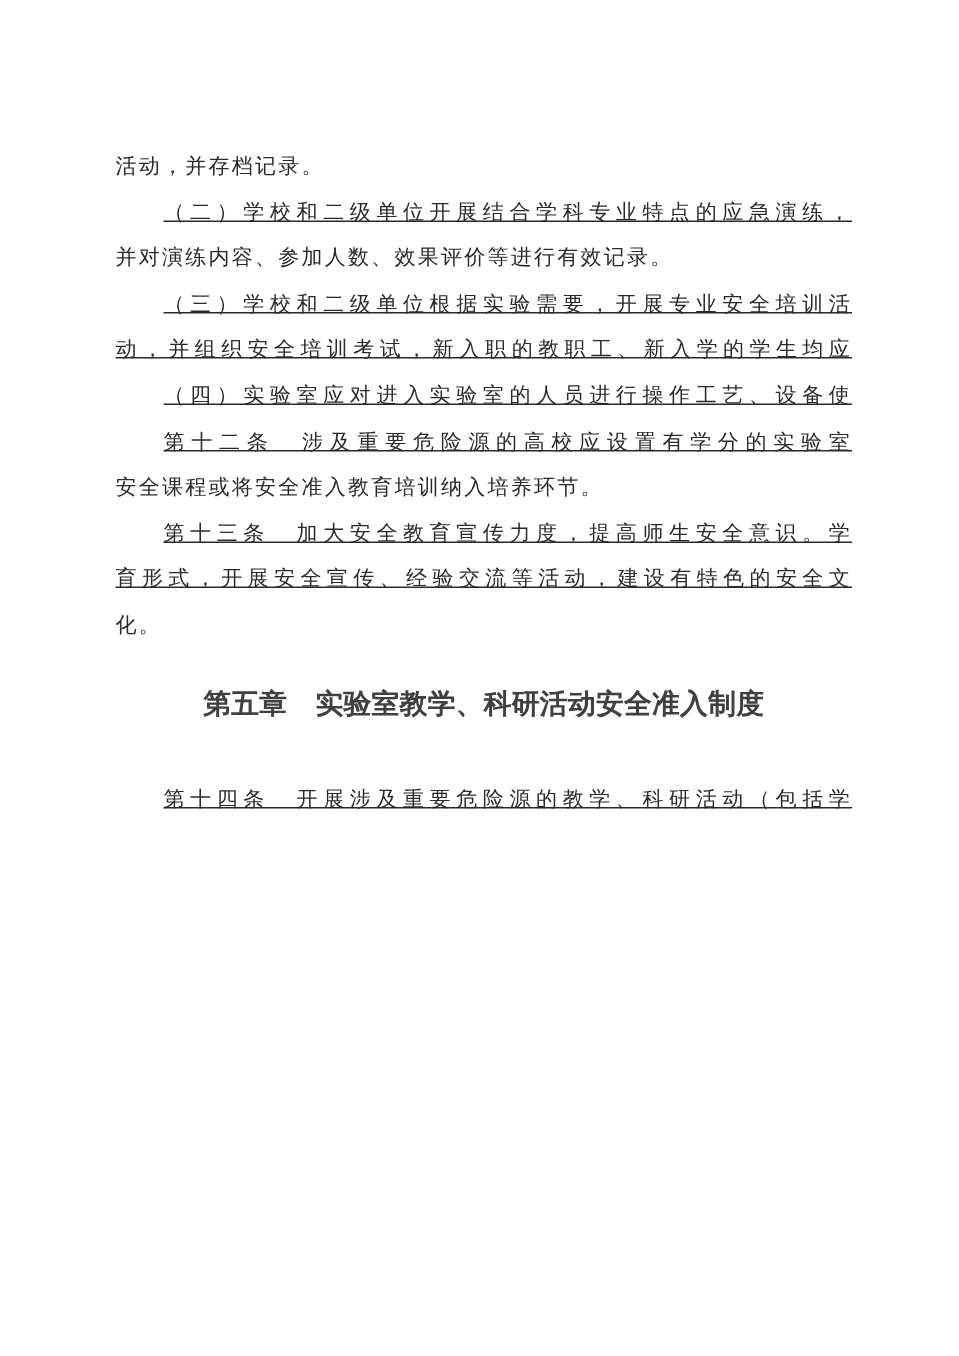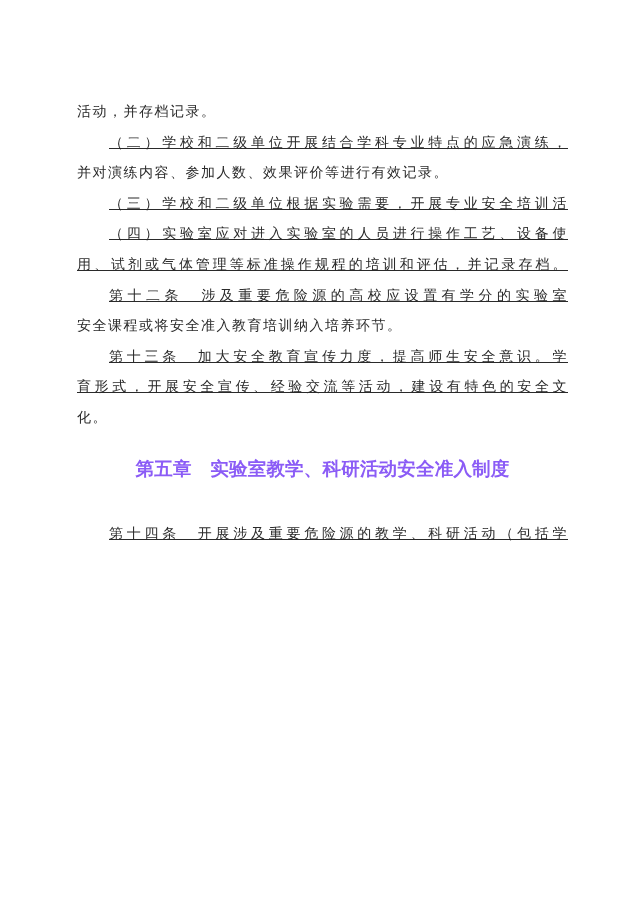--- a/index.html
+++ b/index.html
@@ -36,36 +36,36 @@
     text-indent: 32px;
   }
   .heading {
     margin-top: 19px;
     margin-bottom: 35px;
     line-height: 31px;
     font-size: 18.5px;
     font-weight: 700;
     text-align: center;
     letter-spacing: 0.2px;
-    color: #8b5cf6;
+    color: #404040;
     font-family: "Liberation Sans", "DejaVu Sans", sans-serif;
   }
 </style>
 </head>
 <body>
 
 <div class="page">
   <div class="column">
 
     <div class="line">活动，并存档记录。</div>
     <div class="line indent just">（二）学校和二级单位开展结合学科专业特点的应急演练，</div>
     <div class="line">并对演练内容、参加人数、效果评价等进行有效记录。</div>
     <div class="line indent just">（三）学校和二级单位根据实验需要，开展专业安全培训活</div>
+    <div class="line just">动，并组织安全培训考试，新入职的教职工、新入学的学生均应</div>
     <div class="line indent just">（四）实验室应对进入实验室的人员进行操作工艺、设备使</div>
-    <div class="line just">用、试剂或气体管理等标准操作规程的培训和评估，并记录存档。</div>
     <div class="line indent just">第十二条　涉及重要危险源的高校应设置有学分的实验室</div>
     <div class="line">安全课程或将安全准入教育培训纳入培养环节。</div>
     <div class="line indent just">第十三条　加大安全教育宣传力度，提高师生安全意识。学</div>
     <div class="line just">育形式，开展安全宣传、经验交流等活动，建设有特色的安全文</div>
     <div class="line">化。</div>
 
     <div class="heading">第五章　实验室教学、科研活动安全准入制度</div>
 
     <div class="line indent just">第十四条　开展涉及重要危险源的教学、科研活动（包括学</div>
 

